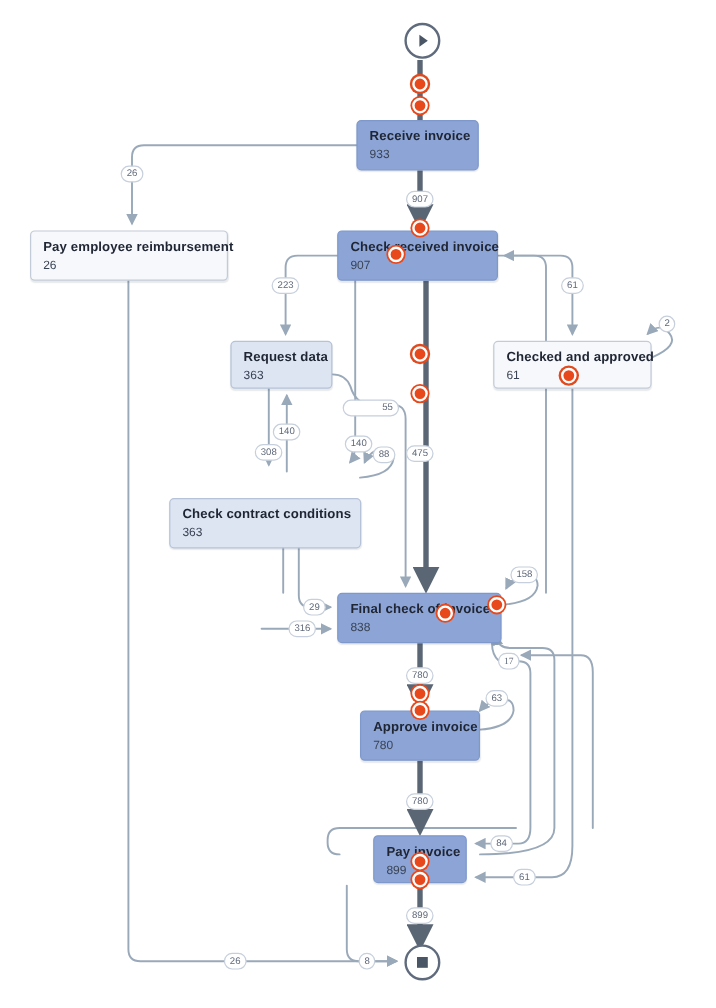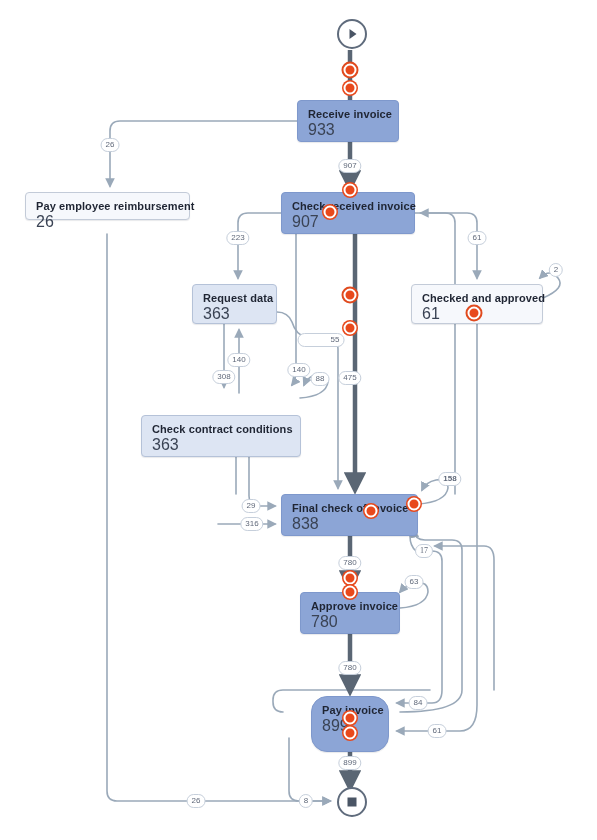--- a/index.html
+++ b/index.html
@@ -38,21 +38,21 @@
   }
   .node .title {
     font-size: 11px;
     font-weight: bold;
     color: #1f2533;
     line-height: 14px;
     white-space: nowrap;
     letter-spacing: 0.1px;
   }
   .node .count {
-    font-size: 16px;
+    font-size: 10px;
     color: #3a4354;
     line-height: 14px;
     margin-top: 2px;
   }
   .node.hot {
     background: #8ca5d6;
     border-color: #7e98cc;
   }
   .node.warm {
     background: #dde5f3;
@@ -200,21 +200,21 @@
   </div>
   <div class="term end" style="left:337px; top:787px;">
     <span class="glyph"></span>
   </div>
 
   <div class="node hot" style="left:297px; top:100px; width:102px; height:42px;">
     <div class="title">Receive invoice</div>
     <div class="count">933</div>
   </div>
 
-  <div class="node cool" style="left:25px; top:192px; width:165px; height:28px;">
+  <div class="node cool" style="left:25px; top:192px; width:165px; height:42px;">
     <div class="title">Pay employee reimbursement</div>
     <div class="count">26</div>
   </div>
 
   <div class="node hot" style="left:281px; top:192px; width:134px; height:42px;">
     <div class="title">Check received invoice</div>
     <div class="count">907</div>
   </div>
 
   <div class="node warm" style="left:192px; top:284px; width:85px; height:40px;">
@@ -235,38 +235,38 @@
   <div class="node hot" style="left:281px; top:494px; width:137px; height:42px;">
     <div class="title">Final check of invoice</div>
     <div class="count">838</div>
   </div>
 
   <div class="node hot" style="left:300px; top:592px; width:100px; height:42px;">
     <div class="title">Approve invoice</div>
     <div class="count">780</div>
   </div>
 
-  <div class="node hot" style="left:311px; top:696px; width:78px; height:56px;border-radius:16px;">
+  <div class="node hot" style="left:311px; top:696px; width:78px; height:40px;">
     <div class="title">Pay invoice</div>
     <div class="count">899</div>
   </div>
 
   <div class="elabel" style="left:350px; top:166px;">907</div>
   <div class="elabel" style="left:110px; top:145px;">26</div>
   <div class="elabel" style="left:238px; top:238px;">223</div>
   <div class="elabel" style="left:477px; top:238px;">61</div>
   <div class="elabel" style="left:556px; top:270px;">2</div>
-  <div class="elabel" style="left:321px; top:340px;padding-left:32px;">55</div>
+  <div class="elabel" style="left:309px; top:340px;padding-left:32px;">55</div>
   <div class="elabel" style="left:239px; top:360px;">140</div>
   <div class="elabel" style="left:299px; top:370px;">140</div>
   <div class="elabel" style="left:320px; top:379px;">88</div>
   <div class="elabel" style="left:224px; top:377px;">308</div>
   <div class="elabel" style="left:350px; top:378px;">475</div>
-  <div class="elabel" style="left:450px; top:479px;font-weight:bold;">158</div>
-  <div class="elabel" style="left:251px; top:506px;">29</div>
+  <div class="elabel" style="left:437px; top:479px;">158</div>
+  <div class="elabel" style="left:262px; top:506px;">29</div>
   <div class="elabel" style="left:252px; top:524px;">316</div>
   <div class="elabel" style="left:424px; top:551px;font-family:Liberation Serif, serif;">17</div>
   <div class="elabel" style="left:350px; top:563px;">780</div>
   <div class="elabel" style="left:414px; top:582px;">63</div>
   <div class="elabel" style="left:350px; top:668px;">780</div>
   <div class="elabel" style="left:418px; top:703px;">84</div>
   <div class="elabel" style="left:437px; top:731px;">61</div>
   <div class="elabel" style="left:350px; top:763px;">899</div>
   <div class="elabel" style="left:196px; top:801px;">26</div>
   <div class="elabel" style="left:306px; top:801px;">8</div>

